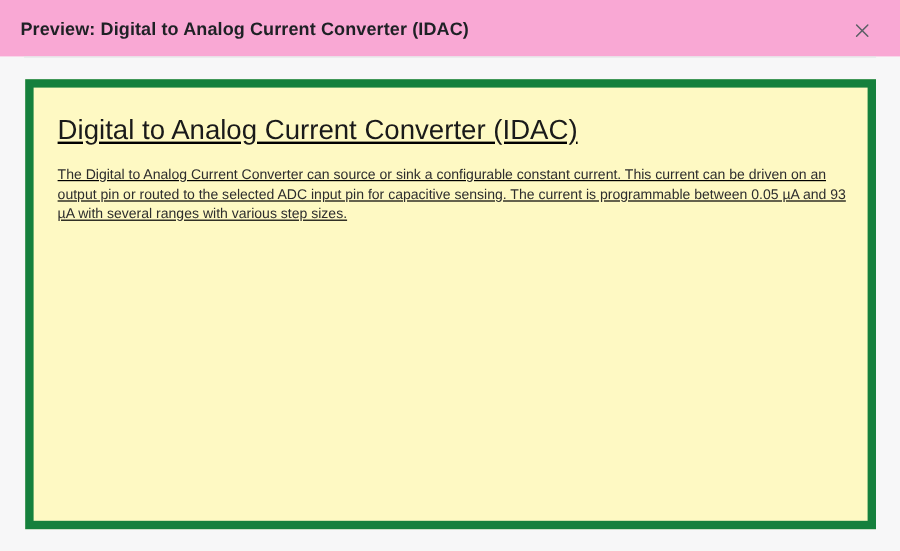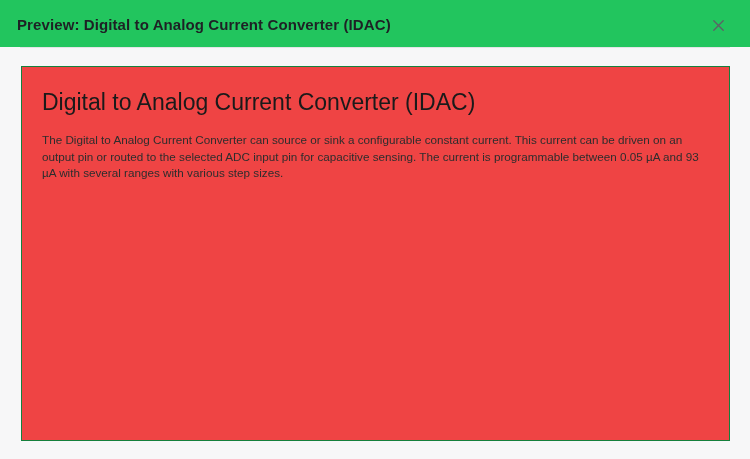--- a/index.html
+++ b/index.html
@@ -25,21 +25,21 @@
   
   .dialog-header {
     position: absolute;
     left: 0;
     top: 0;
     width: 750px;
     height: 47px;
     box-sizing: border-box;
     display: flex;
     align-items: center;
-    background: #22c55e;
+    background: #f9a8d4;
   }
 
   .dialog-title {
     position: absolute;
     left: 17px;
     top: 15px;
     font-size: 15px;
     font-weight: bold;
     color: #1e2125;
     letter-spacing: 0.1px;
@@ -76,24 +76,25 @@
     background: #e3e4e6;
   }
 
   
   .content-card {
     position: absolute;
     left: 21px;
     top: 66px;
     width: 709px;
     height: 375px;
-    background: #ef4444;
-    border: 1px solid #15803d;
+    background: #fef9c3;
+    border: 7px solid #15803d;
     box-sizing: border-box;
     overflow: hidden;
+    text-decoration: underline;
   }
 
   .card-inner {
     padding: 20px 10px 0 20px;
   }
 
   .doc-heading {
     margin: 0;
     padding: 0;
     font-size: 23px;

